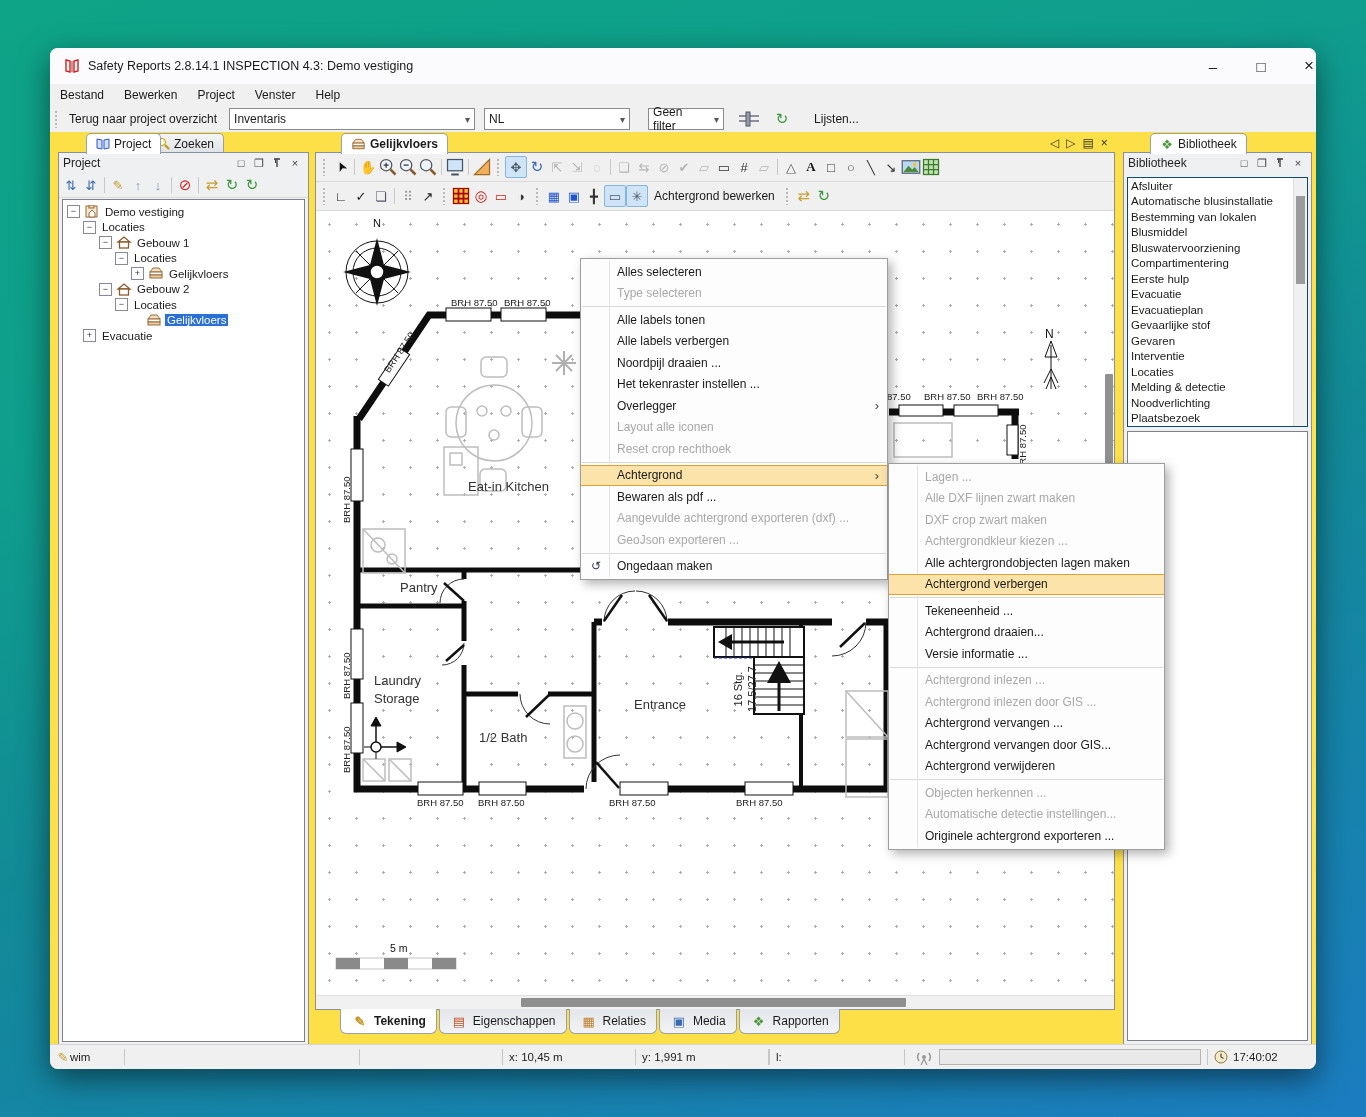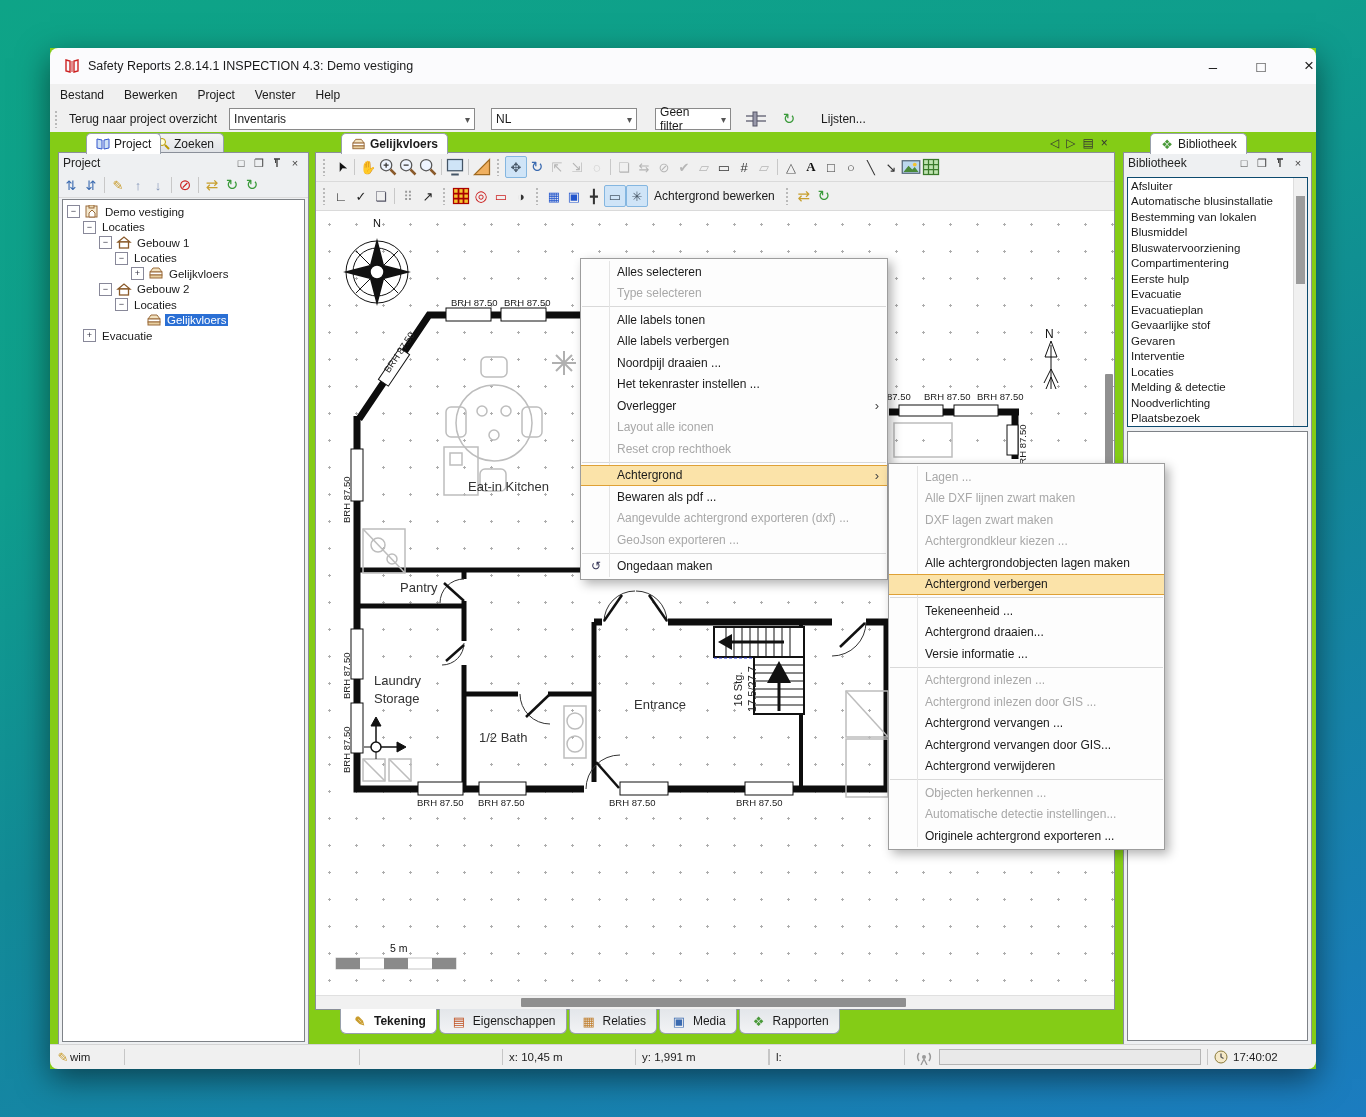--- a/index.html
+++ b/index.html
@@ -1,21 +1,21 @@
 <!DOCTYPE html>
 <html><head>
 <meta charset="utf-8">
 <style>
   html,body{margin:0;padding:0;width:1366px;height:1117px;overflow:hidden;
     font-family:"Liberation Sans",sans-serif;}
   body{background:linear-gradient(160deg,#0ea487 0%,#0f9e8d 30%,#128a96 55%,#1b7cc0 100%);}
   .abs{position:absolute;}
   
-  .win{position:absolute;left:50px;top:48px;width:1266px;height:1021px;background:#84cc16;
-    border-radius:0;box-shadow:0 10px 30px rgba(0,0,0,.5);font-size:12px;color:#1a1a1a;}
+  .win{position:absolute;left:50px;top:48px;width:1266px;height:1021px;background:#fde047;
+    border-radius:8px;box-shadow:0 10px 30px rgba(0,0,0,.5);font-size:12px;color:#1a1a1a;}
   .titlebar{position:absolute;left:0;top:0;width:100%;height:36px;background:#fbfbfd;
     border-radius:8px 8px 0 0;display:flex;align-items:center;}
   .title-text{margin-left:10px;font-size:12.5px;}
   .winbtn{position:absolute;top:0;width:46px;height:36px;display:flex;align-items:center;justify-content:center;font-size:15px;color:#222;}
   .menubar{position:absolute;left:0;top:36px;width:100%;height:22px;background:#f0f0f0;display:flex;align-items:center;border-bottom:1px solid #e3e3e3;}
   .menubar span{padding:2px 10px;}
   .toolbar-top{position:absolute;left:0;top:58px;width:100%;height:26px;background:#f0f0f0;display:flex;align-items:center;}
   .grip{width:5px;height:18px;margin:0 4px;background-image:radial-gradient(#b9b9b9 1px,transparent 1.2px);background-size:4px 4px;}
   .combo{height:20px;background:#fff;border:1px solid #8a8a8a;display:flex;align-items:center;justify-content:space-between;padding:0 4px;font-size:12px;}
   .combo .arr{color:#555;font-size:10px;margin-left:6px;}
@@ -102,21 +102,21 @@
     <span>Help</span>
   </div>
 
   <div class="toolbar-top">
     <div class="grip"></div>
     <span class="flatbtn">Terug naar project overzicht</span>
     <div class="combo" style="width:236px;margin-left:6px">
       <span>Inventaris</span>
       <span class="arr">▾</span>
     </div>
-    <div class="combo" style="width:136px;margin-left:16px">
+    <div class="combo" style="width:136px;margin-left:9px">
       <span>NL</span>
       <span class="arr">▾</span>
     </div>
     <div class="combo" style="width:66px;margin-left:18px">
       <span>Geen filter</span>
       <span class="arr">▾</span>
     </div>
     <svg style="margin-left:14px" width="22" height="16" viewBox="0 0 22 16">
       <line x1="1" y1="5" x2="21" y2="5" stroke="#667" stroke-width="1.4"></line>
       <line x1="1" y1="10" x2="21" y2="10" stroke="#667" stroke-width="1.4"></line>
@@ -652,21 +652,21 @@
   </div>
 
   <div class="menu" style="left:838px;top:415px;width:275px;z-index:60">
     <div class="mi disabled">
         <span>Lagen ...</span>
       </div>
     <div class="mi disabled">
         <span>Alle DXF lijnen zwart maken</span>
       </div>
     <div class="mi disabled">
-        <span>DXF lagen zwart maken</span>
+        <span>DXF crop zwart maken</span>
       </div>
     <div class="mi disabled">
         <span>Achtergrondkleur kiezen ...</span>
       </div>
     <div class="mi">
         <span>Alle achtergrondobjecten lagen maken</span>
       </div>
     <div class="mi hl">
         <span>Achtergrond verbergen</span>
       </div>

